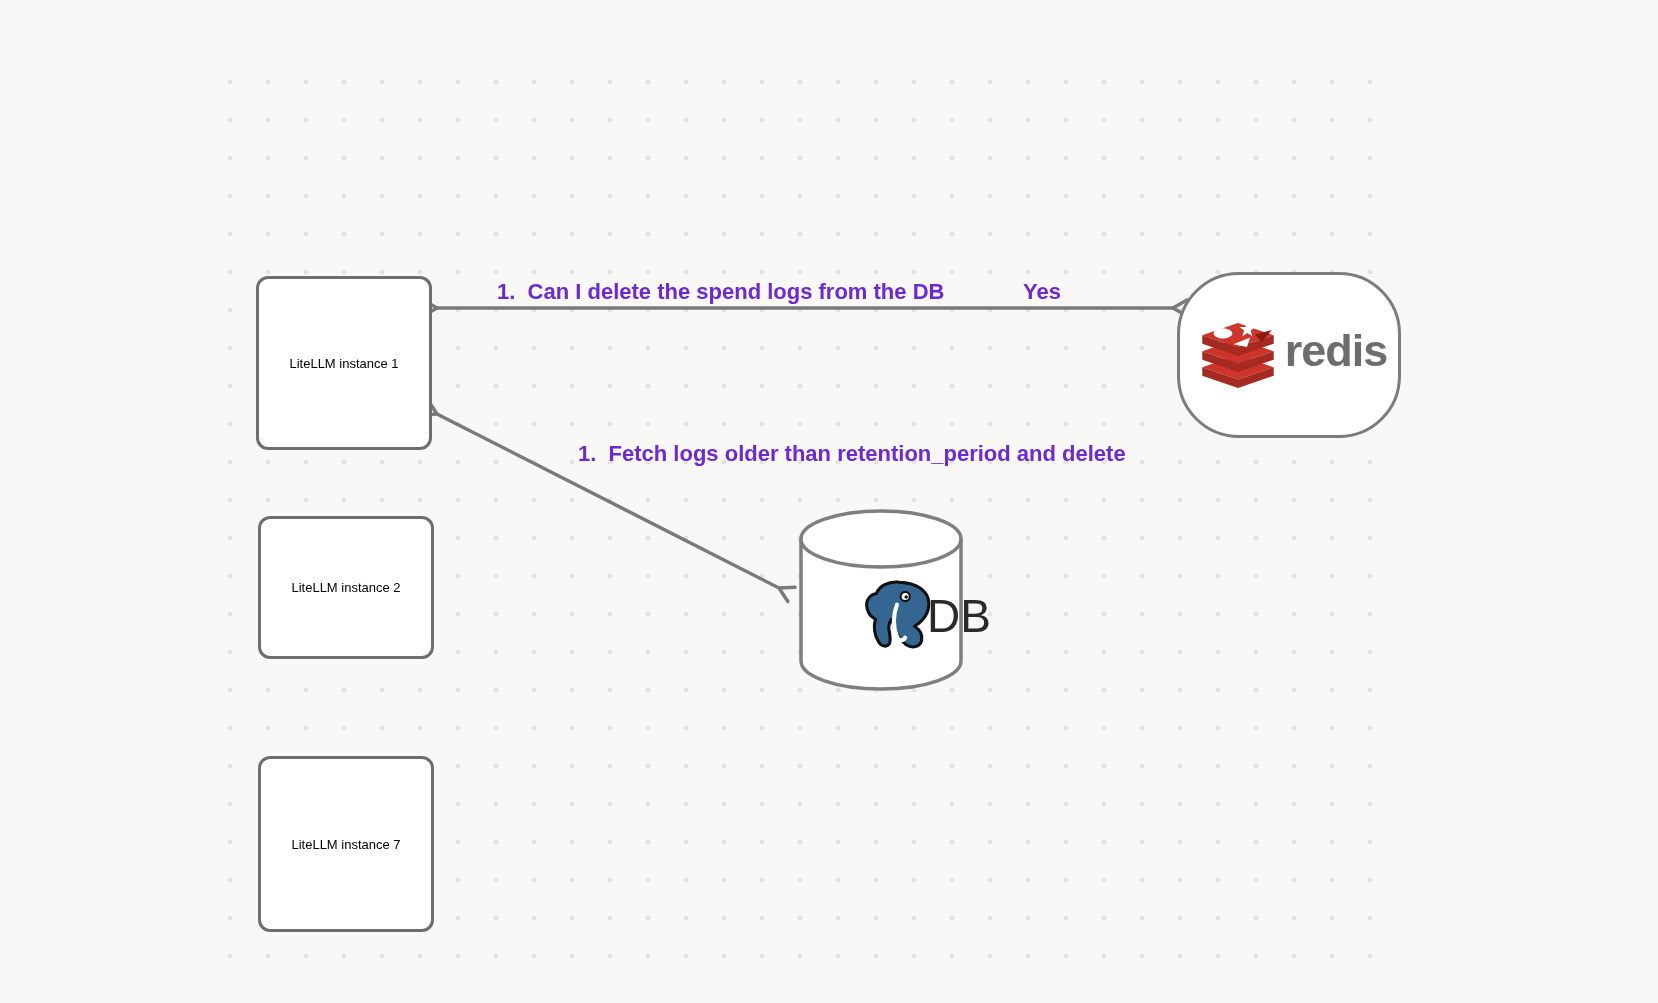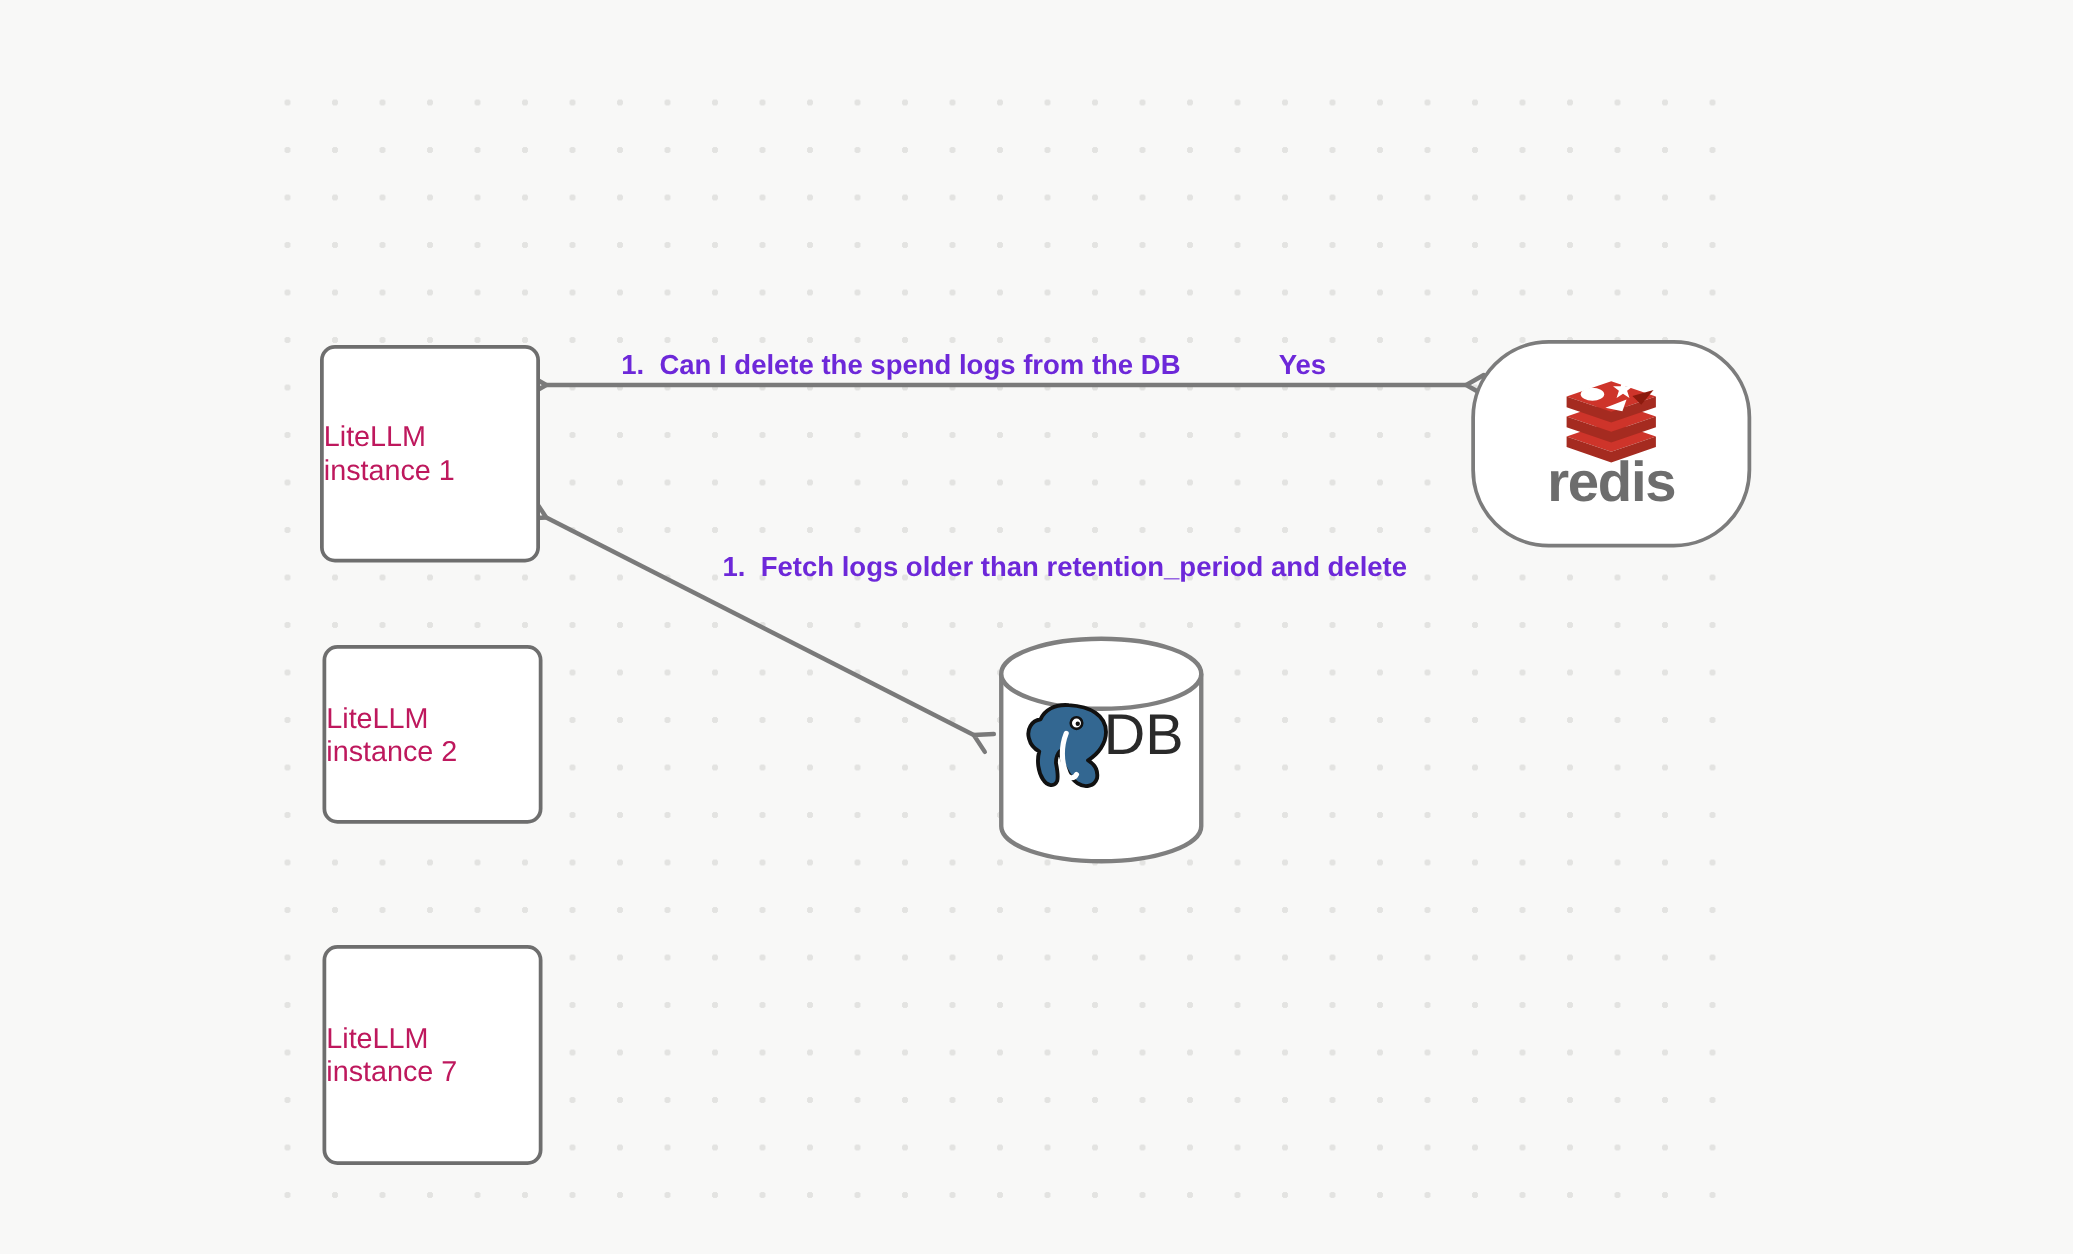--- a/index.html
+++ b/index.html
@@ -16,44 +16,44 @@
     background-size:38px 38px;
     background-position:-11px -9px;
   }
   .arrow-layer { position:absolute; left:0; top:0; width:1658px; height:1003px; }
   .shape-box {
     position:absolute; background:#ffffff;
     border:3.5px solid #6e6e6e; border-radius:12px;
     box-sizing:border-box;
     display:flex; align-items:center; justify-content:center;
   }
-  .shape-box .lbl { font-size:23px; color:#be185d; }
+  .shape-box .lbl { font-size:13px; color:#000000; }
   #box1 { left:256px; top:276px; width:176px; height:174px; }
   #box2 { left:258px; top:516px; width:176px; height:143px; }
   #box3 { left:258px; top:756px; width:176px; height:176px; }
   .redis-node {
     left:1177px; top:272px; width:224px; height:166px;
     border-radius:62px; border-color:#7c7c7c;
-    flex-direction:column;
+    flex-direction:row;
   }
   .redis-word {
     font-size:45px; font-weight:bold; color:#6d6d6d;
     line-height:1; margin-top:-9px; letter-spacing:-1px;
   }
   .canvas-label {
     position:absolute; font-weight:bold; font-size:22px;
     color:#6d28d9; white-space:pre; line-height:26px;
   }
   #lab1   { left:497px;  top:279px; }
   #labYes { left:1023px; top:279px; }
   #lab2   { left:578px;  top:441px; }
   .cyl { position:absolute; left:797px; top:507px; }
   .cyl-content {
     position:absolute; left:799px; top:560px; width:166px; height:112px;
-    display:flex; align-items:flex-start; justify-content:center;
+    display:flex; align-items:center; justify-content:center;padding-left:44px;
   }
   .db-word { font-size:46px; color:#2a2a2a; margin-left:-8px; letter-spacing:0px; }
 </style>
 </head>
 <body>
 
 <div class="dots"></div>
 
 <svg class="arrow-layer">
   <defs>

